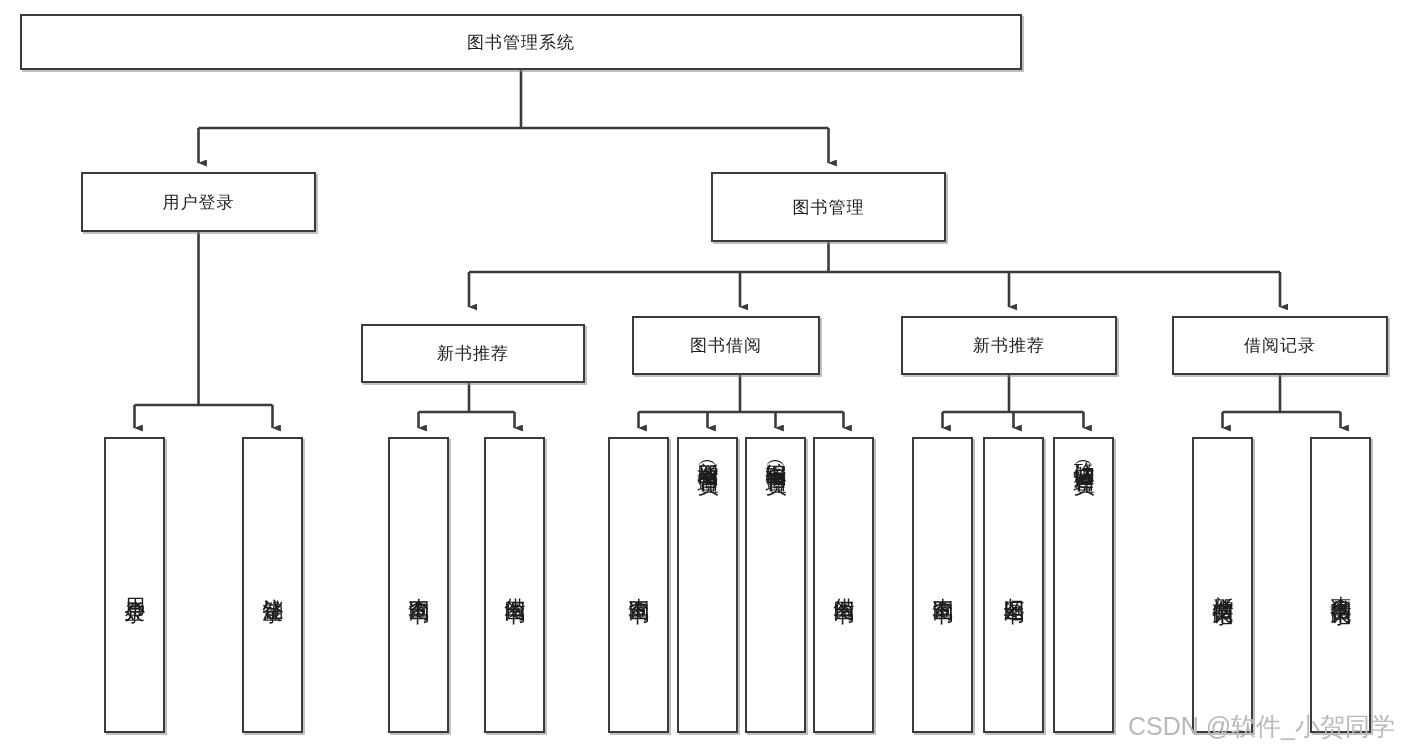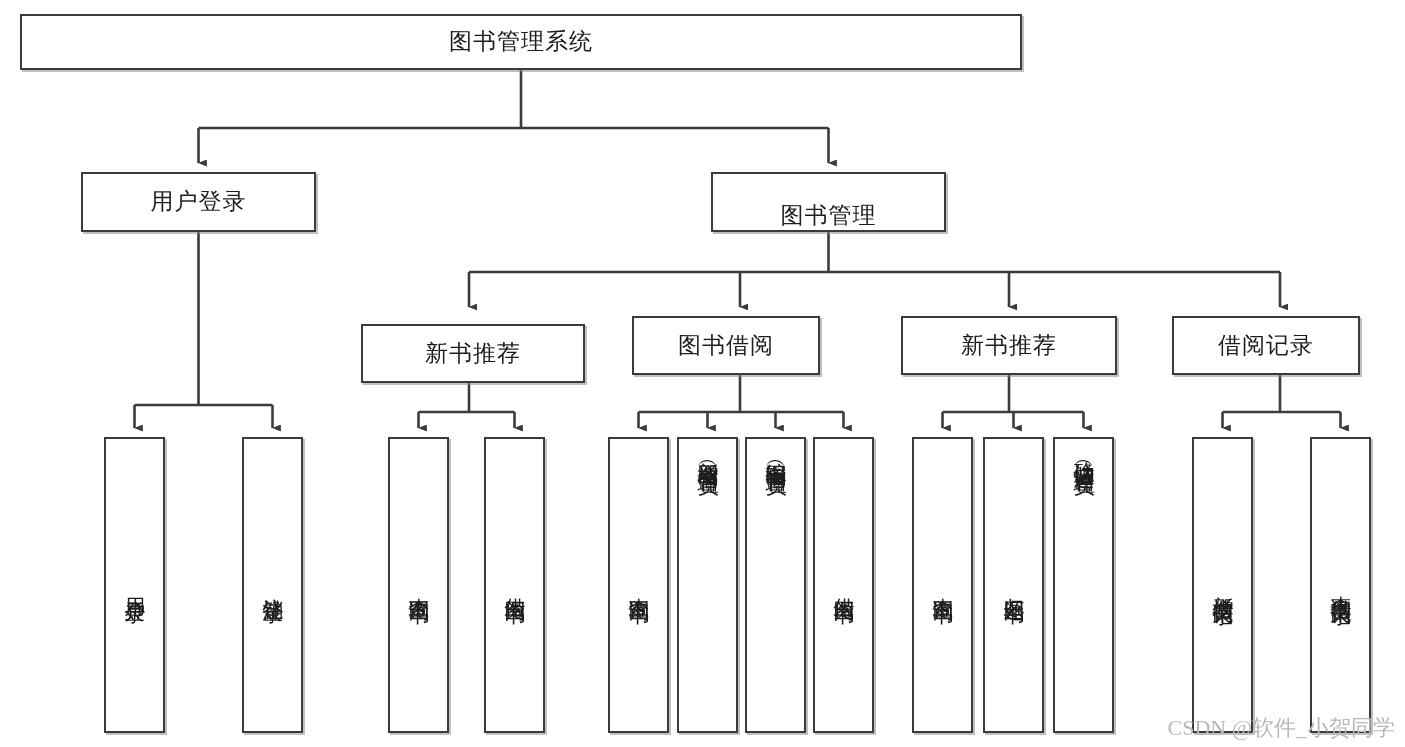--- a/index.html
+++ b/index.html
@@ -32,21 +32,21 @@
     box-sizing: border-box;
     background: #ffffff;
     border: 2px solid #3b3b3b;
     box-shadow: 2px 2px 0 rgba(140,140,140,0.55);
     display: flex;
     align-items: center;
     justify-content: center;
     z-index: 3;
   }
   .node-label-h {
-    font-size: 23px;
+    font-size: 17px;
     color: #1d1d1d;
     letter-spacing: 1px;
     line-height: 1.2;
     white-space: nowrap;
     text-align: center;
   }
   .node-label-v {
     font-size: 21px;
     color: #1d1d1d;
     line-height: 1.28;
@@ -63,25 +63,25 @@
     justify-content: center;
   }
   .node.vertical.mid {
     align-items: center;
     padding-top: 0;
   }
   .watermark {
     position: absolute;
     right: 10px;
     bottom: 4px;
-    font-size: 22px;
+    font-size: 25px;
     color: #b8b8b8;
     z-index: 6;
     white-space: nowrap;
-    font-family: Liberation Serif, serif;
+    font-family: Liberation Sans, sans-serif;
   }
 </style>
 </head>
 <body>
 
 <div id="diagram-root">
 
   <svg id="connectors" viewBox="0 0 1405 747">
       <defs>
         <marker id="arrowhead" markerWidth="7" markerHeight="9" refX="3.5" refY="8.4" orient="auto" markerUnits="userSpaceOnUse">
@@ -123,33 +123,33 @@
       <line x1="1340.5" y1="412" x2="1340.5" y2="428" stroke="#3b3b3b" stroke-width="2.6" marker-end="url(#arrowhead)"></line>
     </svg>
 
   <div id="nodes-layer">
       <div class="node" id="node-root" style="left: 20px; top: 14px; width: 1002px; height: 56px;">
         <span class="node-label-h">图书管理系统</span>
       </div>
       <div class="node" id="node-user-login" style="left: 81px; top: 172px; width: 235px; height: 60px;">
         <span class="node-label-h">用户登录</span>
       </div>
-      <div class="node" id="node-book-manage" style="left: 711px; top: 172px; width: 235px; height: 60px; align-items: flex-end;">
+      <div class="node" id="node-book-manage" style="left: 711px; top: 172px; width: 235px; height: 70px;">
         <span class="node-label-h">图书管理</span>
       </div>
       <div class="node" id="node-new-book-recommend" style="left: 361px; top: 324px; width: 224px; height: 59px;">
         <span class="node-label-h">新书推荐</span>
       </div>
       <div class="node" id="node-book-borrow" style="left: 632px; top: 316px; width: 188px; height: 59px;">
         <span class="node-label-h">图书借阅</span>
       </div>
       <div class="node" id="node-current-borrow" style="left: 901px; top: 316px; width: 216px; height: 59px;">
         <span class="node-label-h">新书推荐</span>
       </div>
-      <div class="node" id="node-borrow-record" style="left: 1172px; top: 316px; width: 188px; height: 59px;">
+      <div class="node" id="node-borrow-record" style="left: 1172px; top: 316px; width: 216px; height: 59px;">
         <span class="node-label-h">借阅记录</span>
       </div>
       <div class="node vertical mid" id="node-leaf-user-login" style="left: 104px; top: 437px; width: 61px; height: 296px;">
         <span class="node-label-v">用户登录</span>
       </div>
       <div class="node vertical mid" id="node-leaf-logout" style="left: 242px; top: 437px; width: 61px; height: 296px;">
         <span class="node-label-v">注销登录</span>
       </div>
       <div class="node vertical mid" id="node-leaf-query-book-1" style="left: 388px; top: 437px; width: 61px; height: 296px;">
         <span class="node-label-v">查询图书</span>

